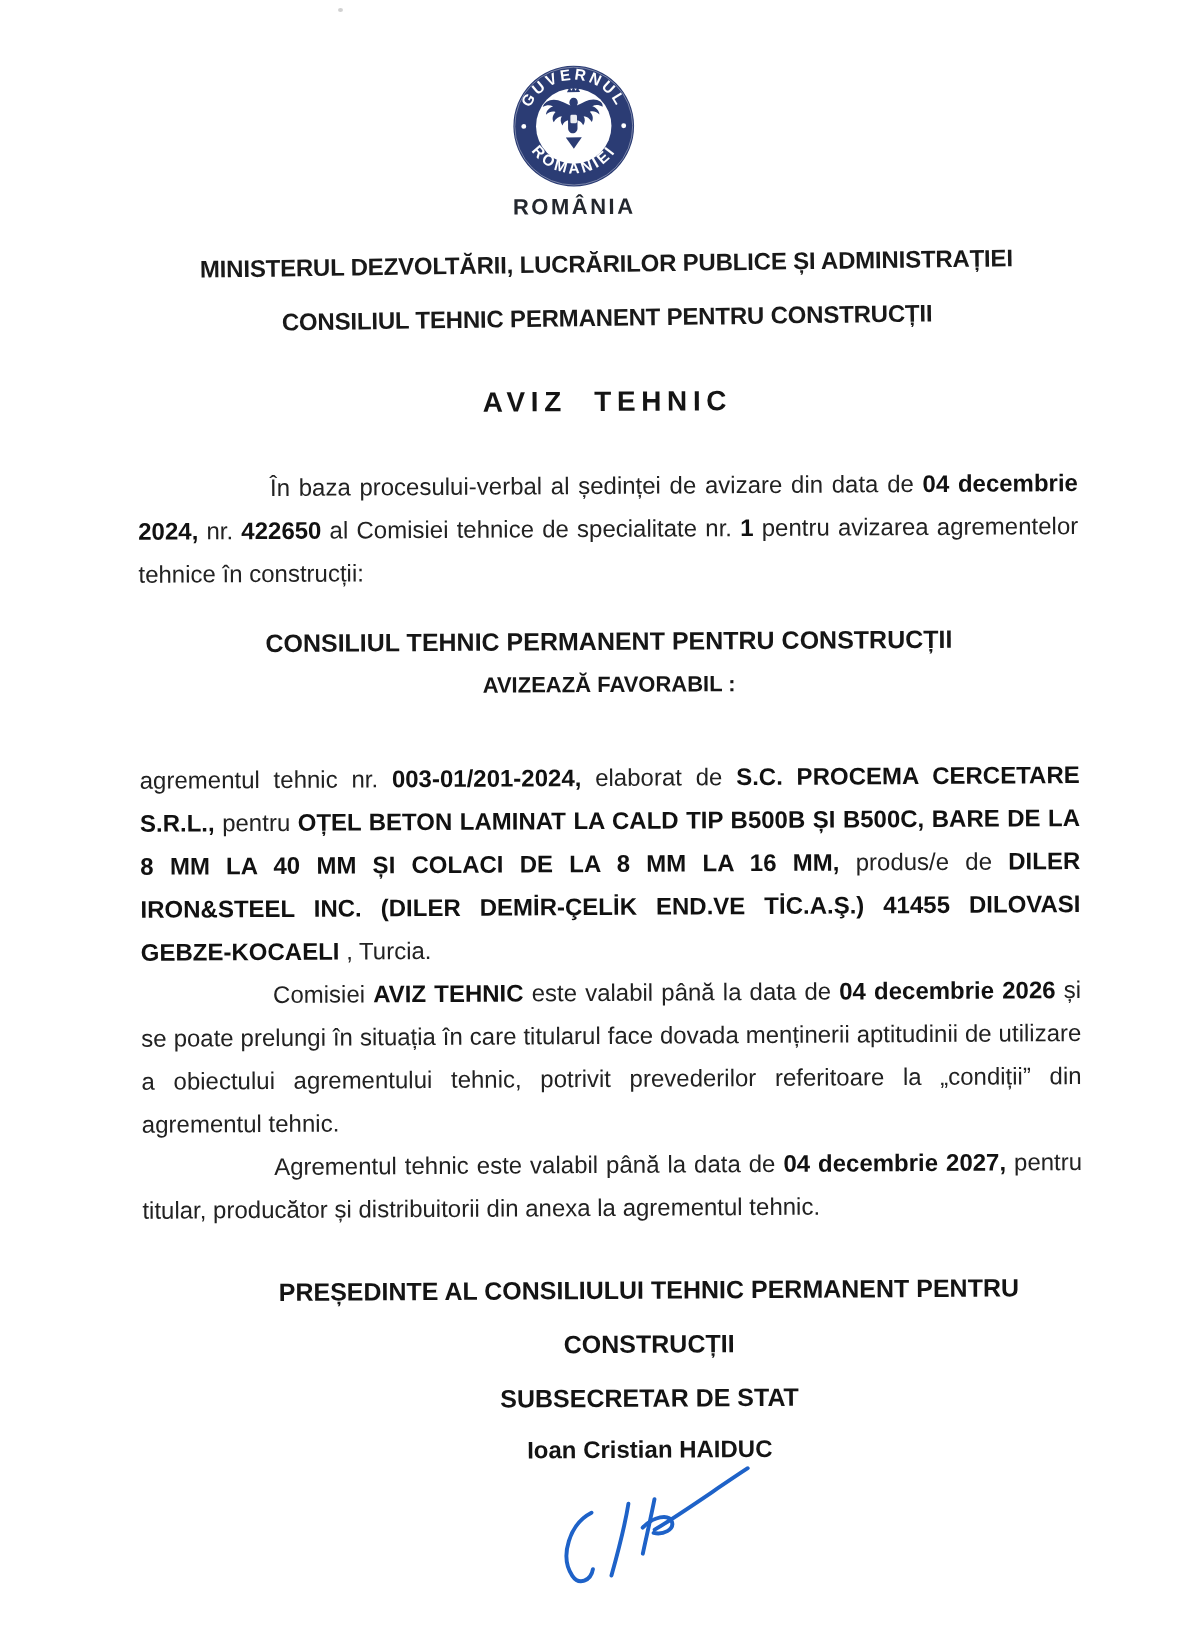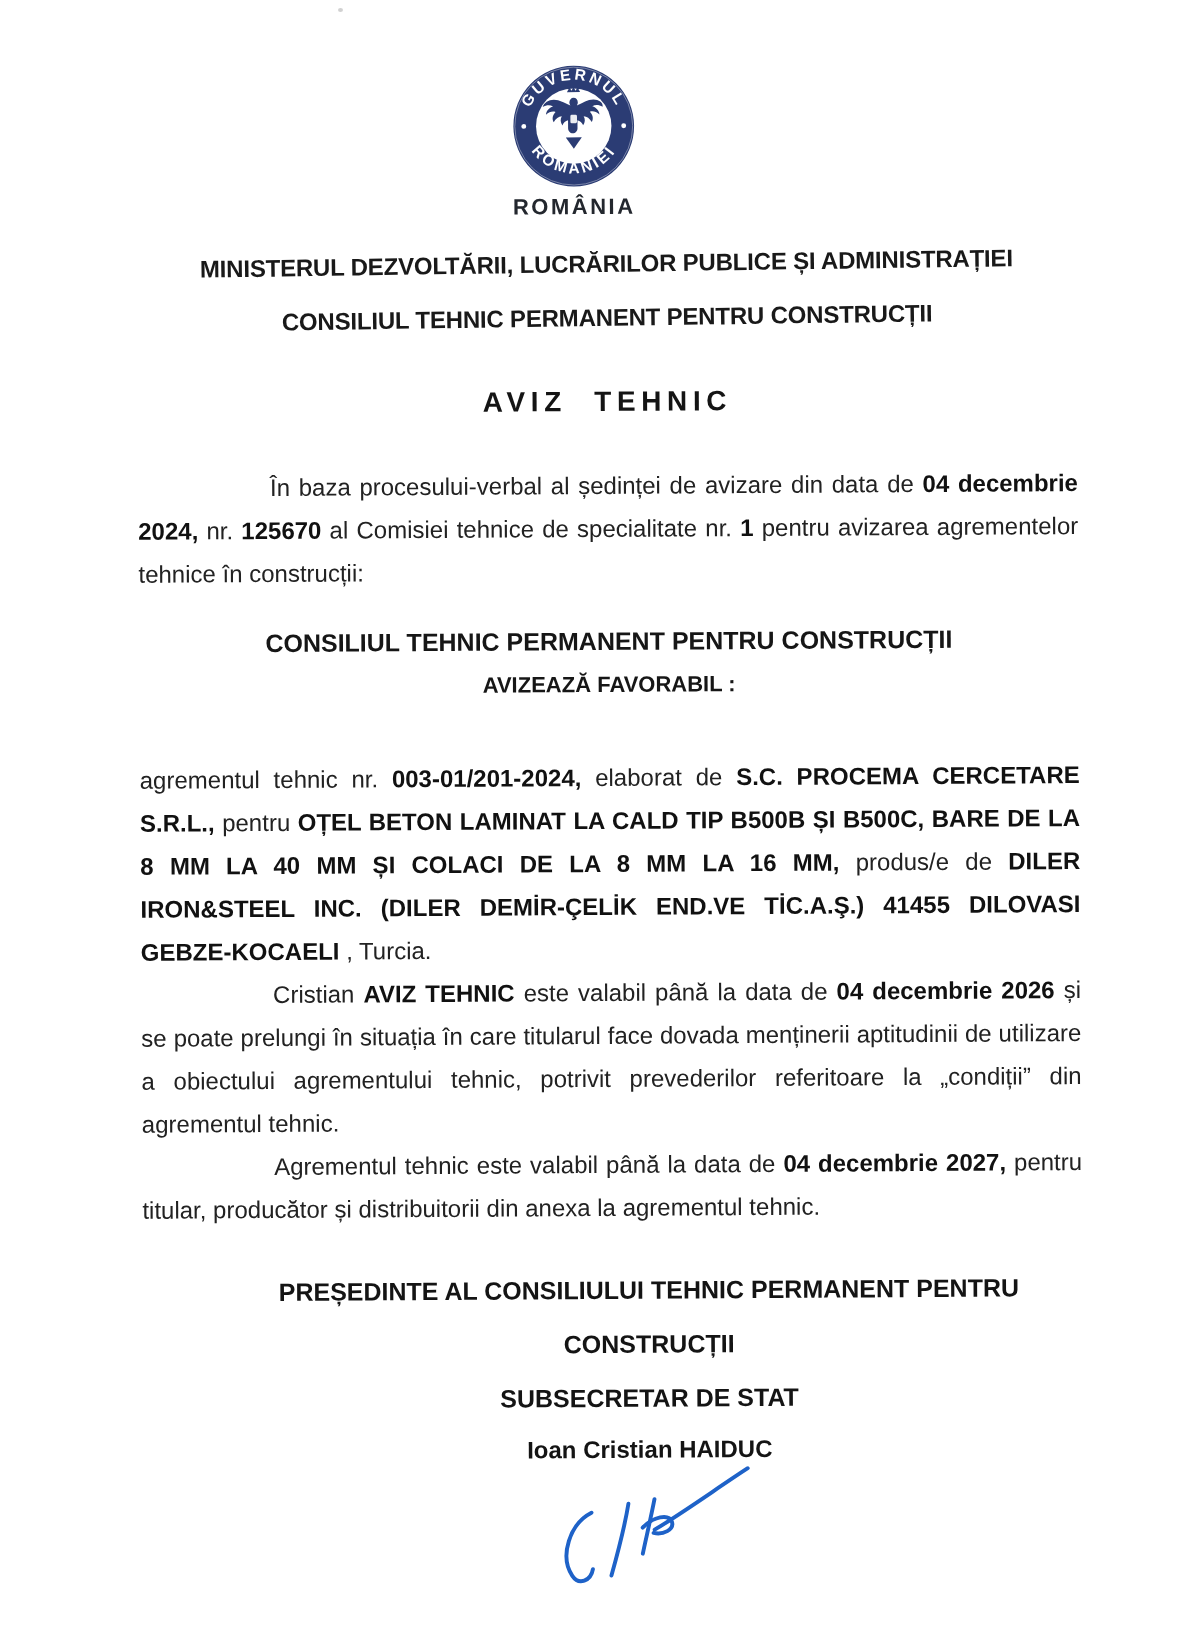--- a/index.html
+++ b/index.html
@@ -74,28 +74,28 @@
       <div class="seal-caption">ROMÂNIA</div>
     </div>
 
     <div class="header">
       <div class="h-ministry">MINISTERUL DEZVOLTĂRII, LUCRĂRILOR PUBLICE ȘI ADMINISTRAȚIEI</div>
       <div class="h-council">CONSILIUL TEHNIC PERMANENT PENTRU CONSTRUCȚII</div>
     </div>
 
     <div class="doc-title">AVIZ TEHNIC</div>
 
-    <p class="para p-intro"><span>În baza procesului-verbal al ședinței de avizare din data de </span><span class="b">04 decembrie 2024,</span><span> nr. </span><span class="b">125670</span><span> al Comisiei tehnice de specialitate nr. </span><span class="b">1</span><span> pentru avizarea agrementelor tehnice în construcții:</span></p>
+    <p class="para p-intro"><span>În baza procesului-verbal al ședinței de avizare din data de </span><span class="b">04 decembrie 2024,</span><span> nr. </span><span class="b">422650</span><span> al Comisiei tehnice de specialitate nr. </span><span class="b">1</span><span> pentru avizarea agrementelor tehnice în construcții:</span></p>
 
     <div class="h-mid">CONSILIUL TEHNIC PERMANENT PENTRU CONSTRUCȚII</div>
     <div class="h-approve">AVIZEAZĂ FAVORABIL :</div>
 
     <div class="main-block">
       <p class="para"><span>agrementul tehnic nr. </span><span class="b">003-01/201-2024,</span><span> elaborat de </span><span class="b">S.C. PROCEMA CERCETARE S.R.L.,</span><span> pentru </span><span class="b">OȚEL BETON LAMINAT LA CALD TIP B500B ȘI B500C, BARE DE LA 8 MM LA 40 MM ȘI COLACI DE LA 8 MM LA 16 MM,</span><span> produs/e de </span><span class="b">DILER IRON&amp;STEEL INC. (DILER DEMİR-ÇELİK END.VE TİC.A.Ş.) 41455 DILOVASI GEBZE-KOCAELI</span><span> , Turcia.</span></p>
-      <p class="para p-indent"><span>Cristian </span><span class="b">AVIZ TEHNIC</span><span> este valabil până la data de </span><span class="b">04 decembrie 2026</span><span> și se poate prelungi în situația în care titularul face dovada menținerii aptitudinii de utilizare a obiectului agrementului tehnic, potrivit prevederilor referitoare la „condiții” din agrementul tehnic.</span></p>
+      <p class="para p-indent"><span>Comisiei </span><span class="b">AVIZ TEHNIC</span><span> este valabil până la data de </span><span class="b">04 decembrie 2026</span><span> și se poate prelungi în situația în care titularul face dovada menținerii aptitudinii de utilizare a obiectului agrementului tehnic, potrivit prevederilor referitoare la „condiții” din agrementul tehnic.</span></p>
       <p class="para p-indent"><span>Agrementul tehnic este valabil până la data de </span><span class="b">04 decembrie 2027,</span><span> pentru titular, producător și distribuitorii din anexa la agrementul tehnic.</span></p>
     </div>
 
     <div class="sig-block">
       <div class="sig-line">PREȘEDINTE AL CONSILIULUI TEHNIC PERMANENT PENTRU</div>
       <div class="sig-line">CONSTRUCȚII</div>
       <div class="sig-line">SUBSECRETAR DE STAT</div>
       <div class="sig-name">Ioan Cristian HAIDUC</div>
       <svg class="sig-svg" width="230" height="125" viewBox="0 0 200 115">
         <g fill="none" stroke-width="3.6" stroke-linecap="round" stroke-linejoin="round" stroke="#1e62c8">

